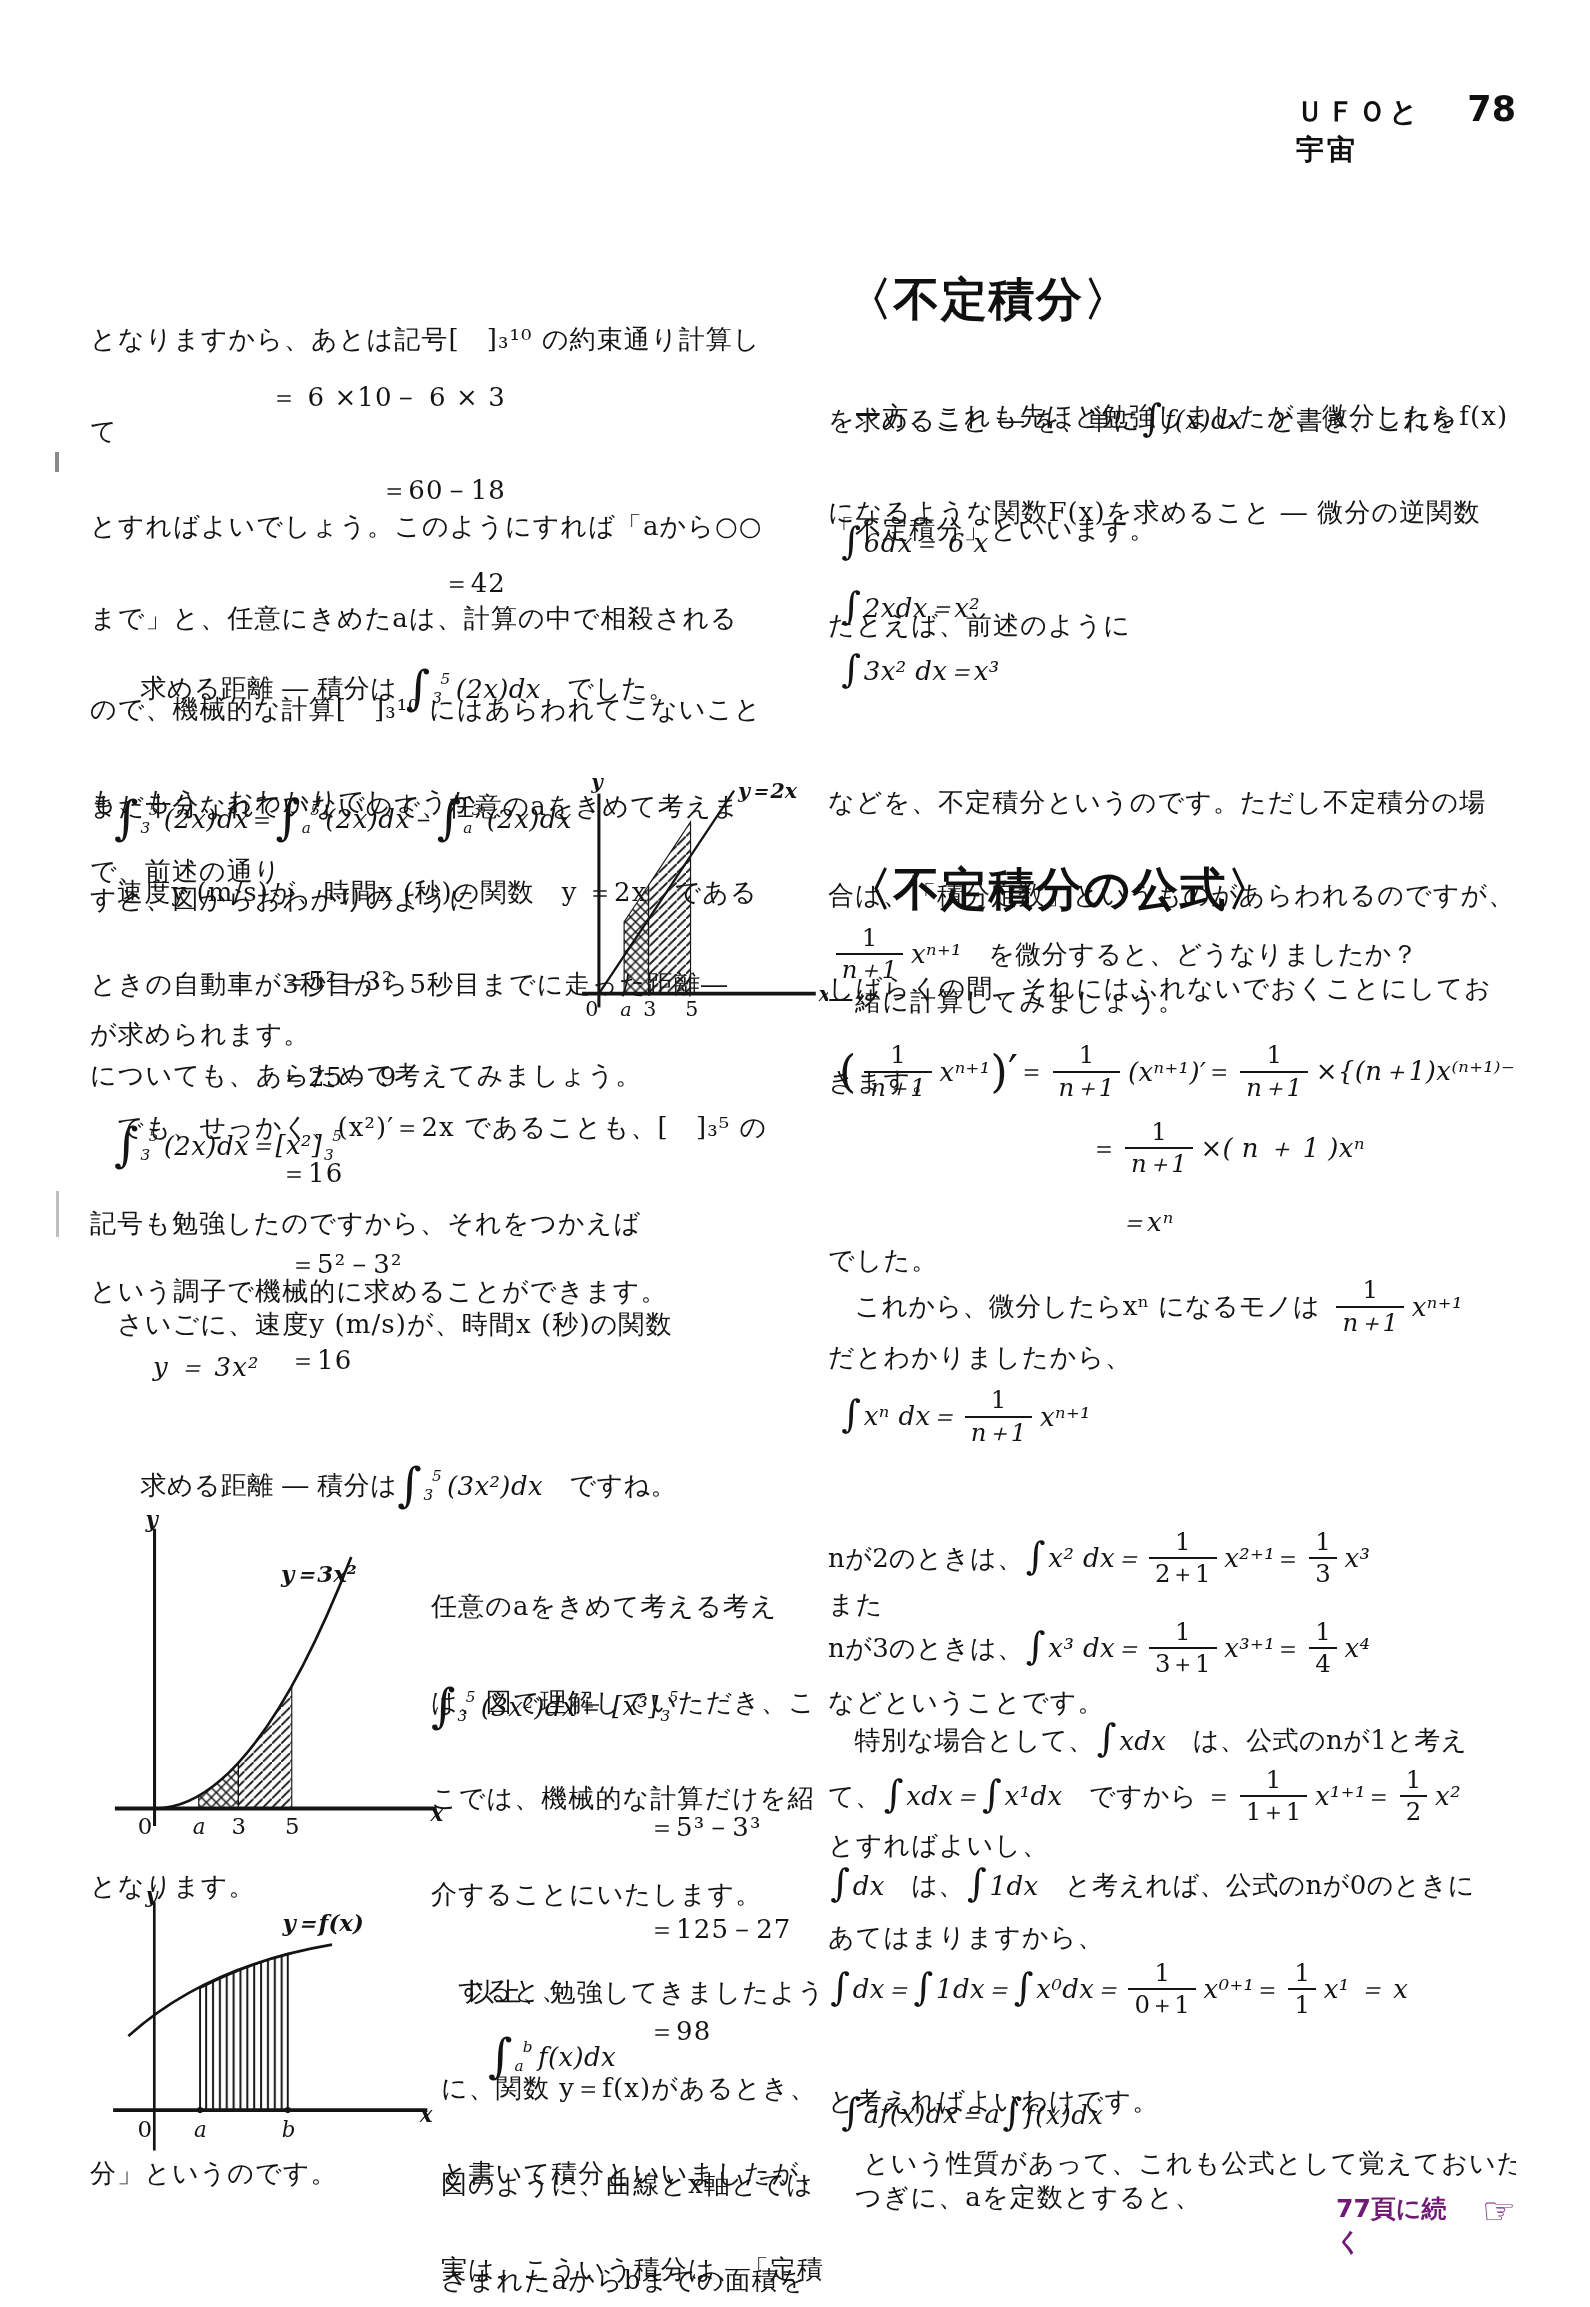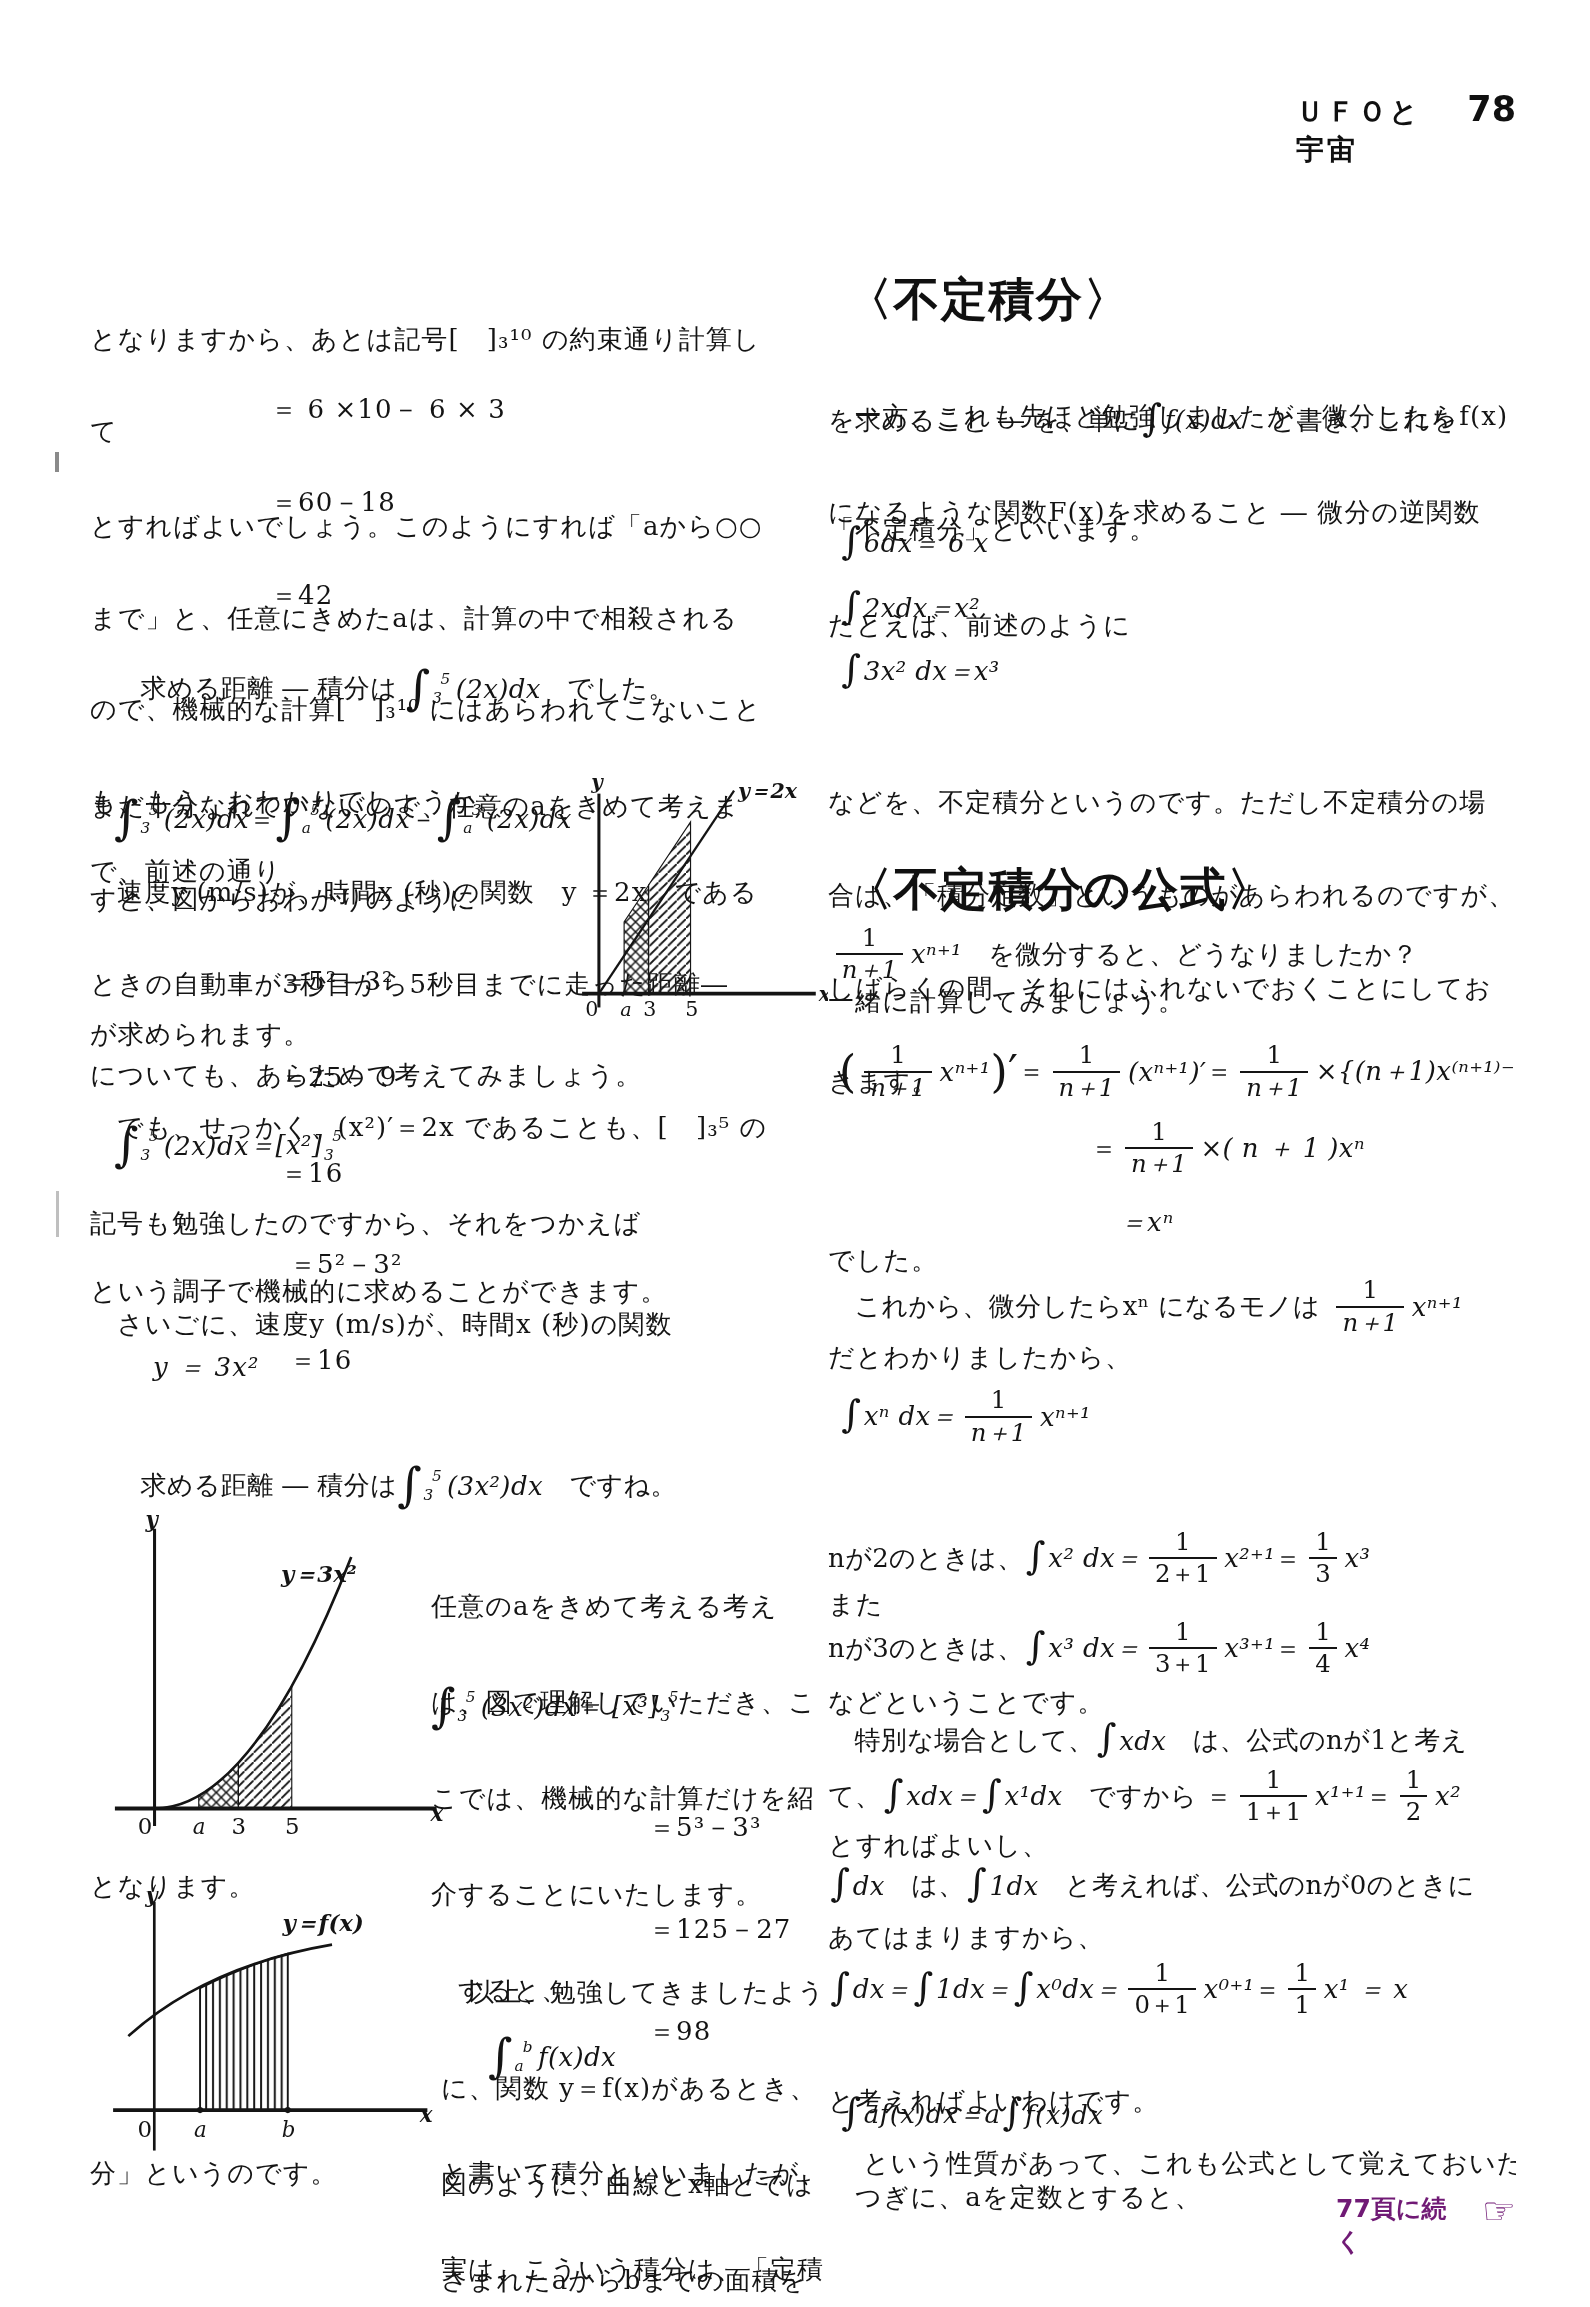--- a/index.html
+++ b/index.html
@@ -39,21 +39,21 @@
   </div>
 
   <div class="art" style="left:55px;top:452px;width:3.8px;height:20px;"></div>
   <div class="art" style="left:56px;top:1191px;width:3.1px;height:46px;opacity:.55;"></div>
 
   <div class="t" style="left:90px;top:263px;">
     <div>となりますから、あとは記号[　]₃¹⁰ の約束通り計算し</div>
     <div>て</div>
   </div>
 
-  <div class="t" style="left:271px;top:332px;line-height:31px;">
+  <div class="t" style="left:271px;top:320px;line-height:31px;text-align:right;">
     <div>＝ 6 ×10－ 6 × 3</div>
     <div>＝60－18</div>
     <div>＝42</div>
   </div>
 
   <div class="t" style="left:90px;top:450px;">
     <div>とすればよいでしょう。このようにすれば「aから○○</div>
     <div>まで」と、任意にきめたaは、計算の中で相殺される</div>
     <div>ので、機械的な計算[　]₃¹⁰ にはあらわれてこないこと</div>
     <div>も、もう、おわかりでしょうか。</div>

